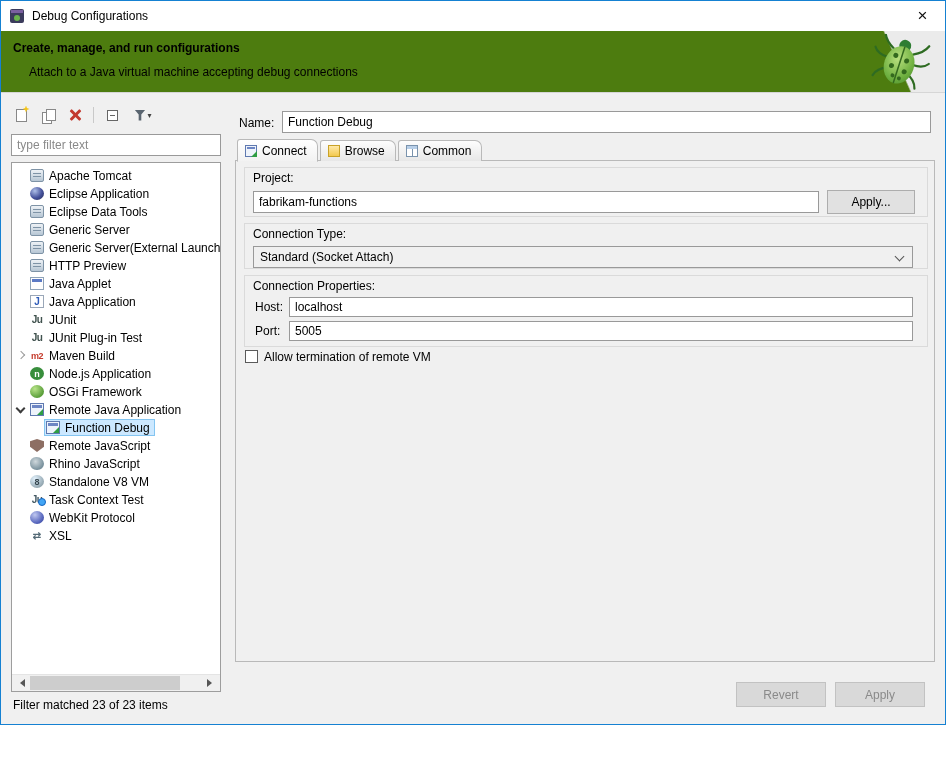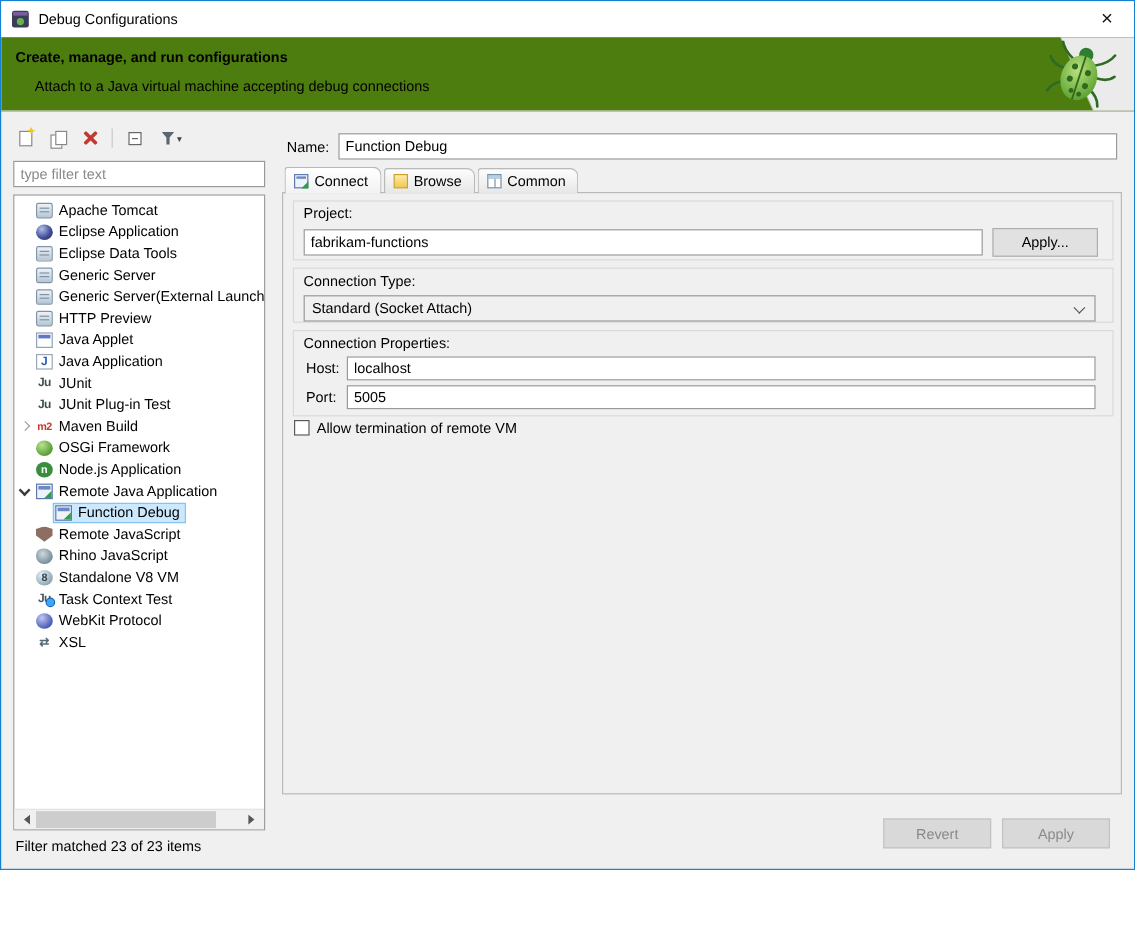--- a/index.html
+++ b/index.html
@@ -38,21 +38,21 @@
   .tb-collapse::before{content:"";position:absolute;left:2px;top:4px;right:2px;height:1px;background:#666}
   .tb-collapse::after{content:"";position:absolute;left:-4px;top:-4px;width:11px;height:11px;border:1px solid #666;background:#f0f0f0;z-index:-1}
   .tb-filter{width:11px;height:11px;background:#5a6570;clip-path:polygon(0 0,100% 0,62% 46%,62% 100%,38% 100%,38% 46%)}
   .tb-caret{font-size:8px;color:#444;margin-left:2px}
 
   
   .filter-input{position:absolute;left:10px;top:133px;width:210px;height:22px;border:1px solid #999;padding:0 5px;font:12px "Liberation Sans",sans-serif;background:#fff;color:#333}
   .filter-input::placeholder{color:#8a8a8a}
   .tree-box{position:absolute;left:10px;top:161px;width:210px;height:530px;background:#fff;border:1px solid #9d9d9d}
   .tree-scroll{position:absolute;left:0;top:0;right:0;bottom:17px;overflow:hidden;padding-top:3px}
-  .tree-row{display:flex;align-items:center;height:18px;white-space:nowrap}
+  .tree-row{display:flex;align-items:flex-end;height:18px;white-space:nowrap}
   .tree-row.child{padding-left:16px}
   .expander{width:16px;height:18px;flex:none;position:relative}
   .expander.collapsed::before{content:"";position:absolute;left:6px;top:6px;width:5px;height:5px;border-right:1px solid #9a9a9a;border-bottom:1px solid #9a9a9a;transform:rotate(-45deg)}
   .expander.expanded::before{content:"";position:absolute;left:5px;top:5px;width:5px;height:5px;border-right:2px solid #3c3c3c;border-bottom:2px solid #3c3c3c;transform:rotate(45deg)}
   .row-body{display:flex;align-items:center;height:17px;padding:0 4px 0 1px;border:1px solid transparent}
   .row-body.selected{background:#cce8ff;border-color:#84c5f1}
   .tree-label{font-size:12px}
 
   
   .ti{width:14px;height:13px;margin-right:5px;flex:none;position:relative;display:inline-flex;align-items:center;justify-content:center;font-weight:bold}
@@ -285,29 +285,29 @@
         <div class="tree-row">
           <span class="expander collapsed"></span>
           <span class="row-body">
             <span class="ti ic-maven"></span>
             <span class="tree-label">Maven Build</span>
           </span>
         </div>
         <div class="tree-row">
           <span class="expander"></span>
           <span class="row-body">
+            <span class="ti ic-nodejs"></span>
+            <span class="tree-label">Node.js Application</span>
+          </span>
+        </div>
+        <div class="tree-row">
+          <span class="expander"></span>
+          <span class="row-body">
             <span class="ti ic-osgi"></span>
             <span class="tree-label">OSGi Framework</span>
-          </span>
-        </div>
-        <div class="tree-row">
-          <span class="expander"></span>
-          <span class="row-body">
-            <span class="ti ic-nodejs"></span>
-            <span class="tree-label">Node.js Application</span>
           </span>
         </div>
         <div class="tree-row">
           <span class="expander expanded"></span>
           <span class="row-body">
             <span class="ti ic-remote-java"></span>
             <span class="tree-label">Remote Java Application</span>
           </span>
         </div>
         <div class="tree-row child">

